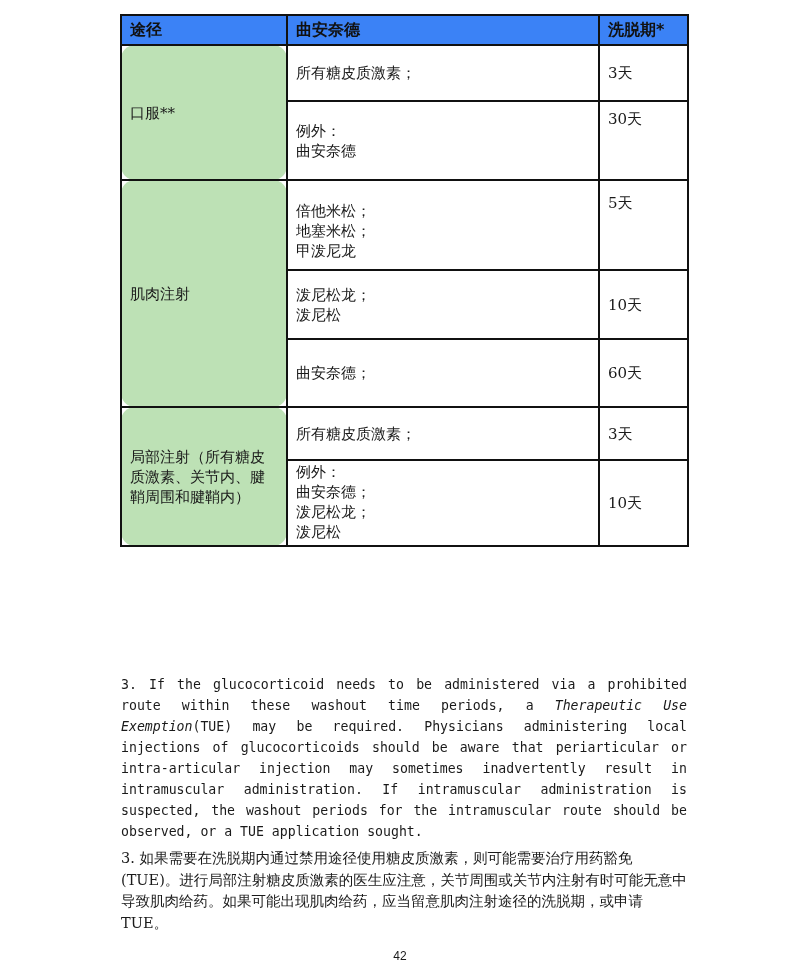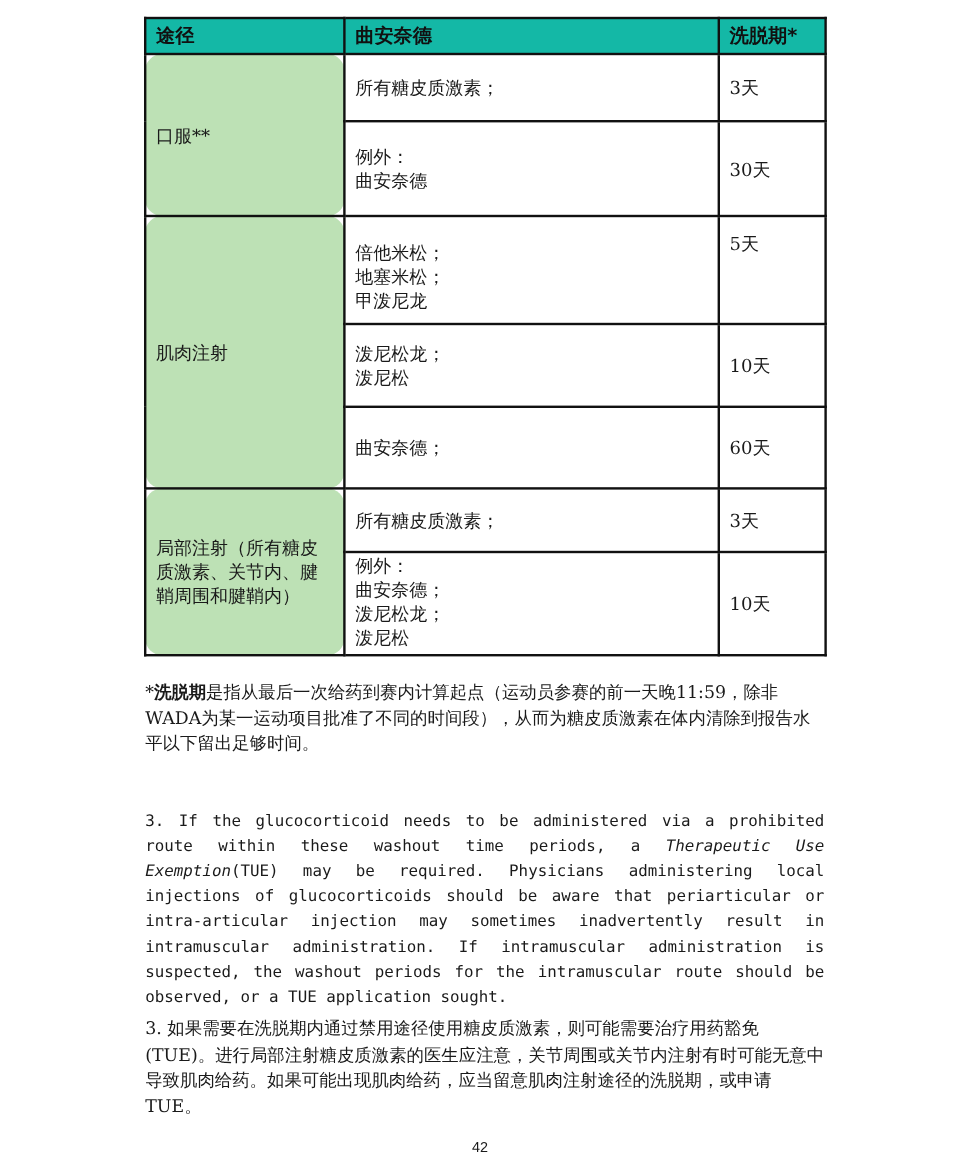--- a/index.html
+++ b/index.html
@@ -1,20 +1,20 @@
 <!DOCTYPE html>
 <html><head>
 <meta charset="utf-8">
 <style>
   html, body { margin:0; padding:0; background:#ffffff; }
   body { width:800px; height:975px; position:relative; overflow:hidden;
          font-family: "DejaVu Serif", "Liberation Serif", serif; color:#1a1a1a; }
   .tbl { position:absolute; left:120px; top:14px; width:567px; border-collapse:collapse; table-layout:fixed; }
   .tbl td, .tbl th { border:2px solid #111; vertical-align:middle; padding:0 8px; font-size:15px; line-height:20px; }
-  .tbl th { background:#14b8a6; font-family:"DejaVu Sans","Liberation Sans",sans-serif; font-weight:bold; text-align:left; height:28px; font-size:16px; color:#111; }
+  .tbl th { background:#3b82f6; font-family:"DejaVu Sans","Liberation Sans",sans-serif; font-weight:bold; text-align:left; height:28px; font-size:16px; color:#111; }
   .tbl td.route { background:#bde1b5; font-size:15px;border-radius:14px; }
   .tbl td.drug, .tbl td.period { background:#fff; }
   .tbl td.top { vertical-align:top; padding-top:8px; }
   .line { display:block; }
   .notes { position:absolute; left:121px; top:567px; width:566px; font-size:14.5px; line-height:21px; }
   .notes b { font-weight:bold; }
   .para { position:absolute; left:121px; width:566px; font-family:"DejaVu Sans Mono","Liberation Mono",monospace; font-size:13.2px; line-height:21px; text-align:justify; }
   .para .it { font-style:italic; }
   .cn { position:absolute; left:121px; top:848px; width:566px; font-size:14.5px; line-height:21.5px; }
   .pageno { position:absolute; left:0; width:800px; top:949px; text-align:center; font-family:Liberation Sans, sans-serif; font-size:12px; }
@@ -40,21 +40,21 @@
     <td class="drug">
           <span class="line">所有糖皮质激素；</span>
         </td>
     <td class="period">3天</td>
   </tr>
   <tr style="height:79px">
     <td class="drug">
           <span class="line">例外：</span>
           <span class="line">曲安奈德</span>
         </td>
-    <td class="period top" style="padding-top:30px">30天</td>
+    <td class="period top" style="padding-top:7px">30天</td>
   </tr>
 
   <tr style="height:90px">
     <td class="route" rowspan="3">肌肉注射</td>
     <td class="drug top" style="padding-top:20px">
           <span class="line">倍他米松；</span>
           <span class="line">地塞米松；</span>
           <span class="line">甲泼尼龙</span>
         </td>
     <td class="period top" style="padding-top:12px">5天</td>
@@ -86,20 +86,19 @@
           <span class="line">曲安奈德；</span>
           <span class="line">泼尼松龙；</span>
           <span class="line">泼尼松</span>
         </td>
     <td class="period">10天</td>
   </tr>
 </tbody>
   </table>
 
 <div class="notes">
-  <div><span>*</span><b>洗脱期</b><span>是指从最后一次给药到赛内计算起点（运动员参赛的前一天晚11:59，除非WADA为某一运动项目批准了不同的时间段），从而为糖皮质激素在体内清除到报告水平以下留出足够时间。</span></div>
 </div>
 
 <div class="para" style="top:674px"><span>3. If the glucocorticoid needs to be administered via a prohibited route within these washout time periods, a </span><span class="it">Therapeutic Use Exemption</span><span>(TUE) may be required. Physicians administering local injections of glucocorticoids should be aware that periarticular or intra-articular injection may sometimes inadvertently result in intramuscular administration. If intramuscular administration is suspected, the washout periods for the intramuscular route should be observed, or a TUE application sought.</span></div>
 
 <div class="cn">3. 如果需要在洗脱期内通过禁用途径使用糖皮质激素，则可能需要治疗用药豁免(TUE)。进行局部注射糖皮质激素的医生应注意，关节周围或关节内注射有时可能无意中导致肌肉给药。如果可能出现肌肉给药，应当留意肌肉注射途径的洗脱期，或申请TUE。</div>
 
 <div class="pageno">42</div>
 
 </body></html>

